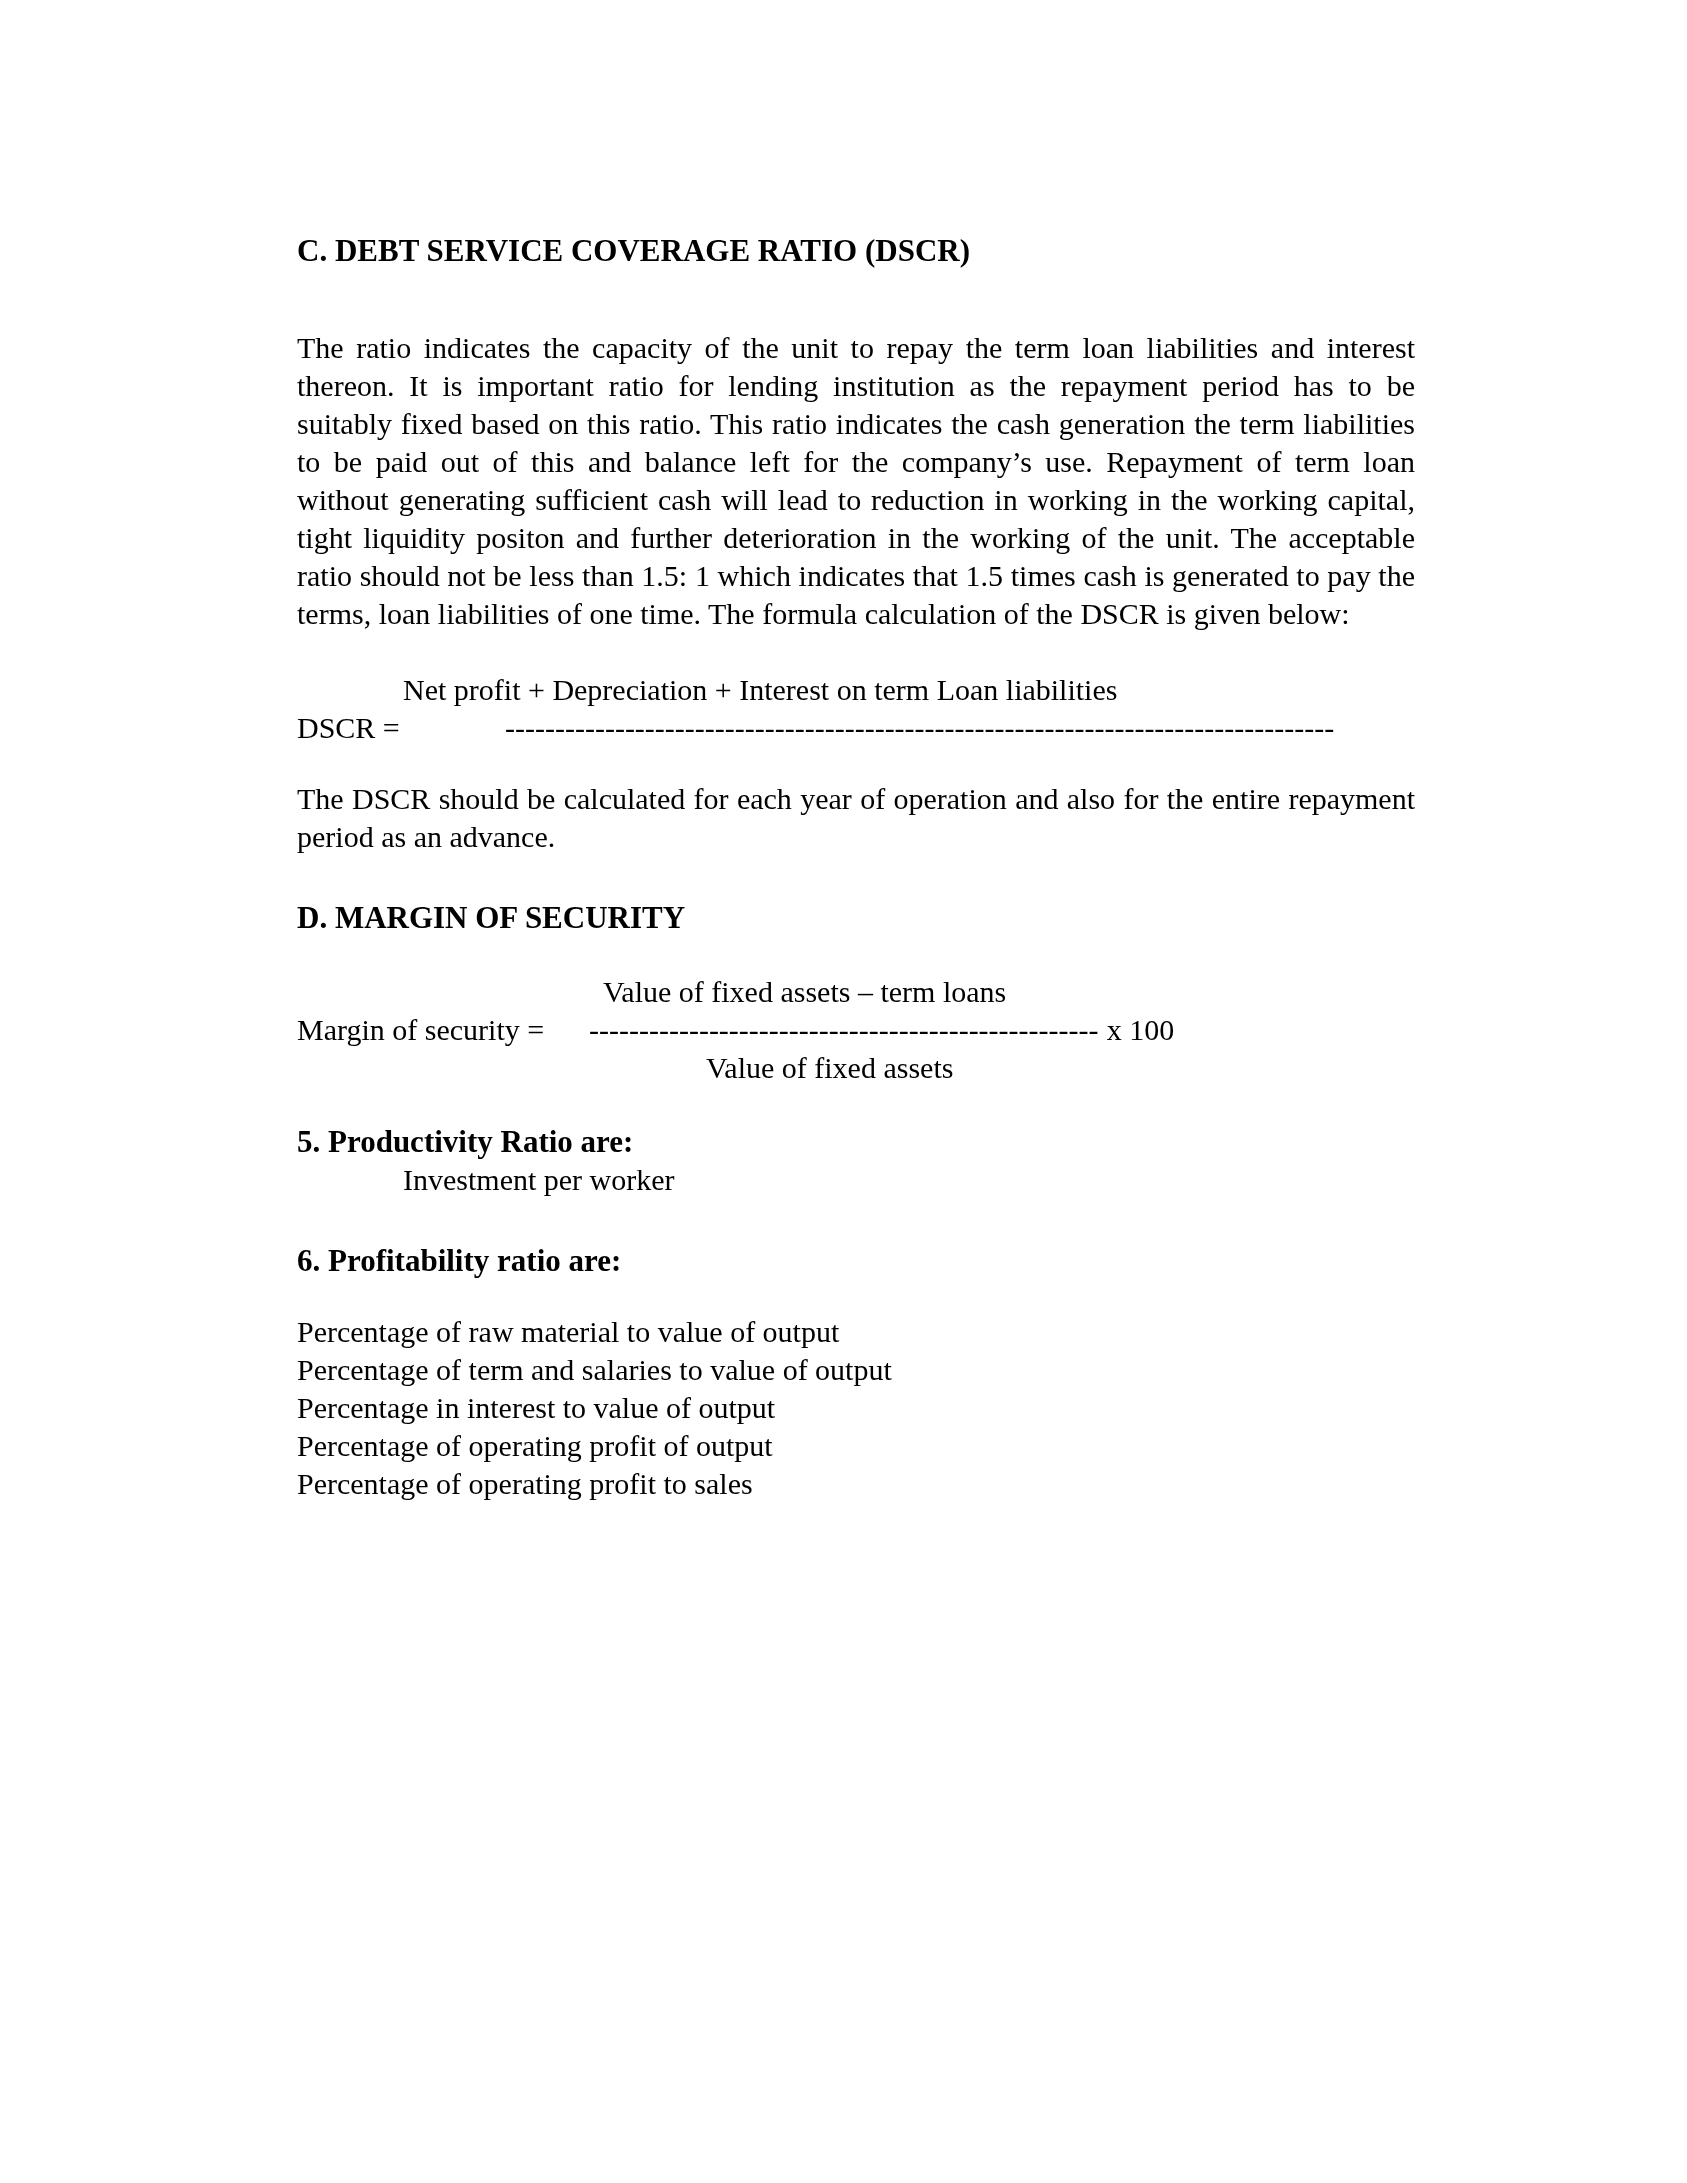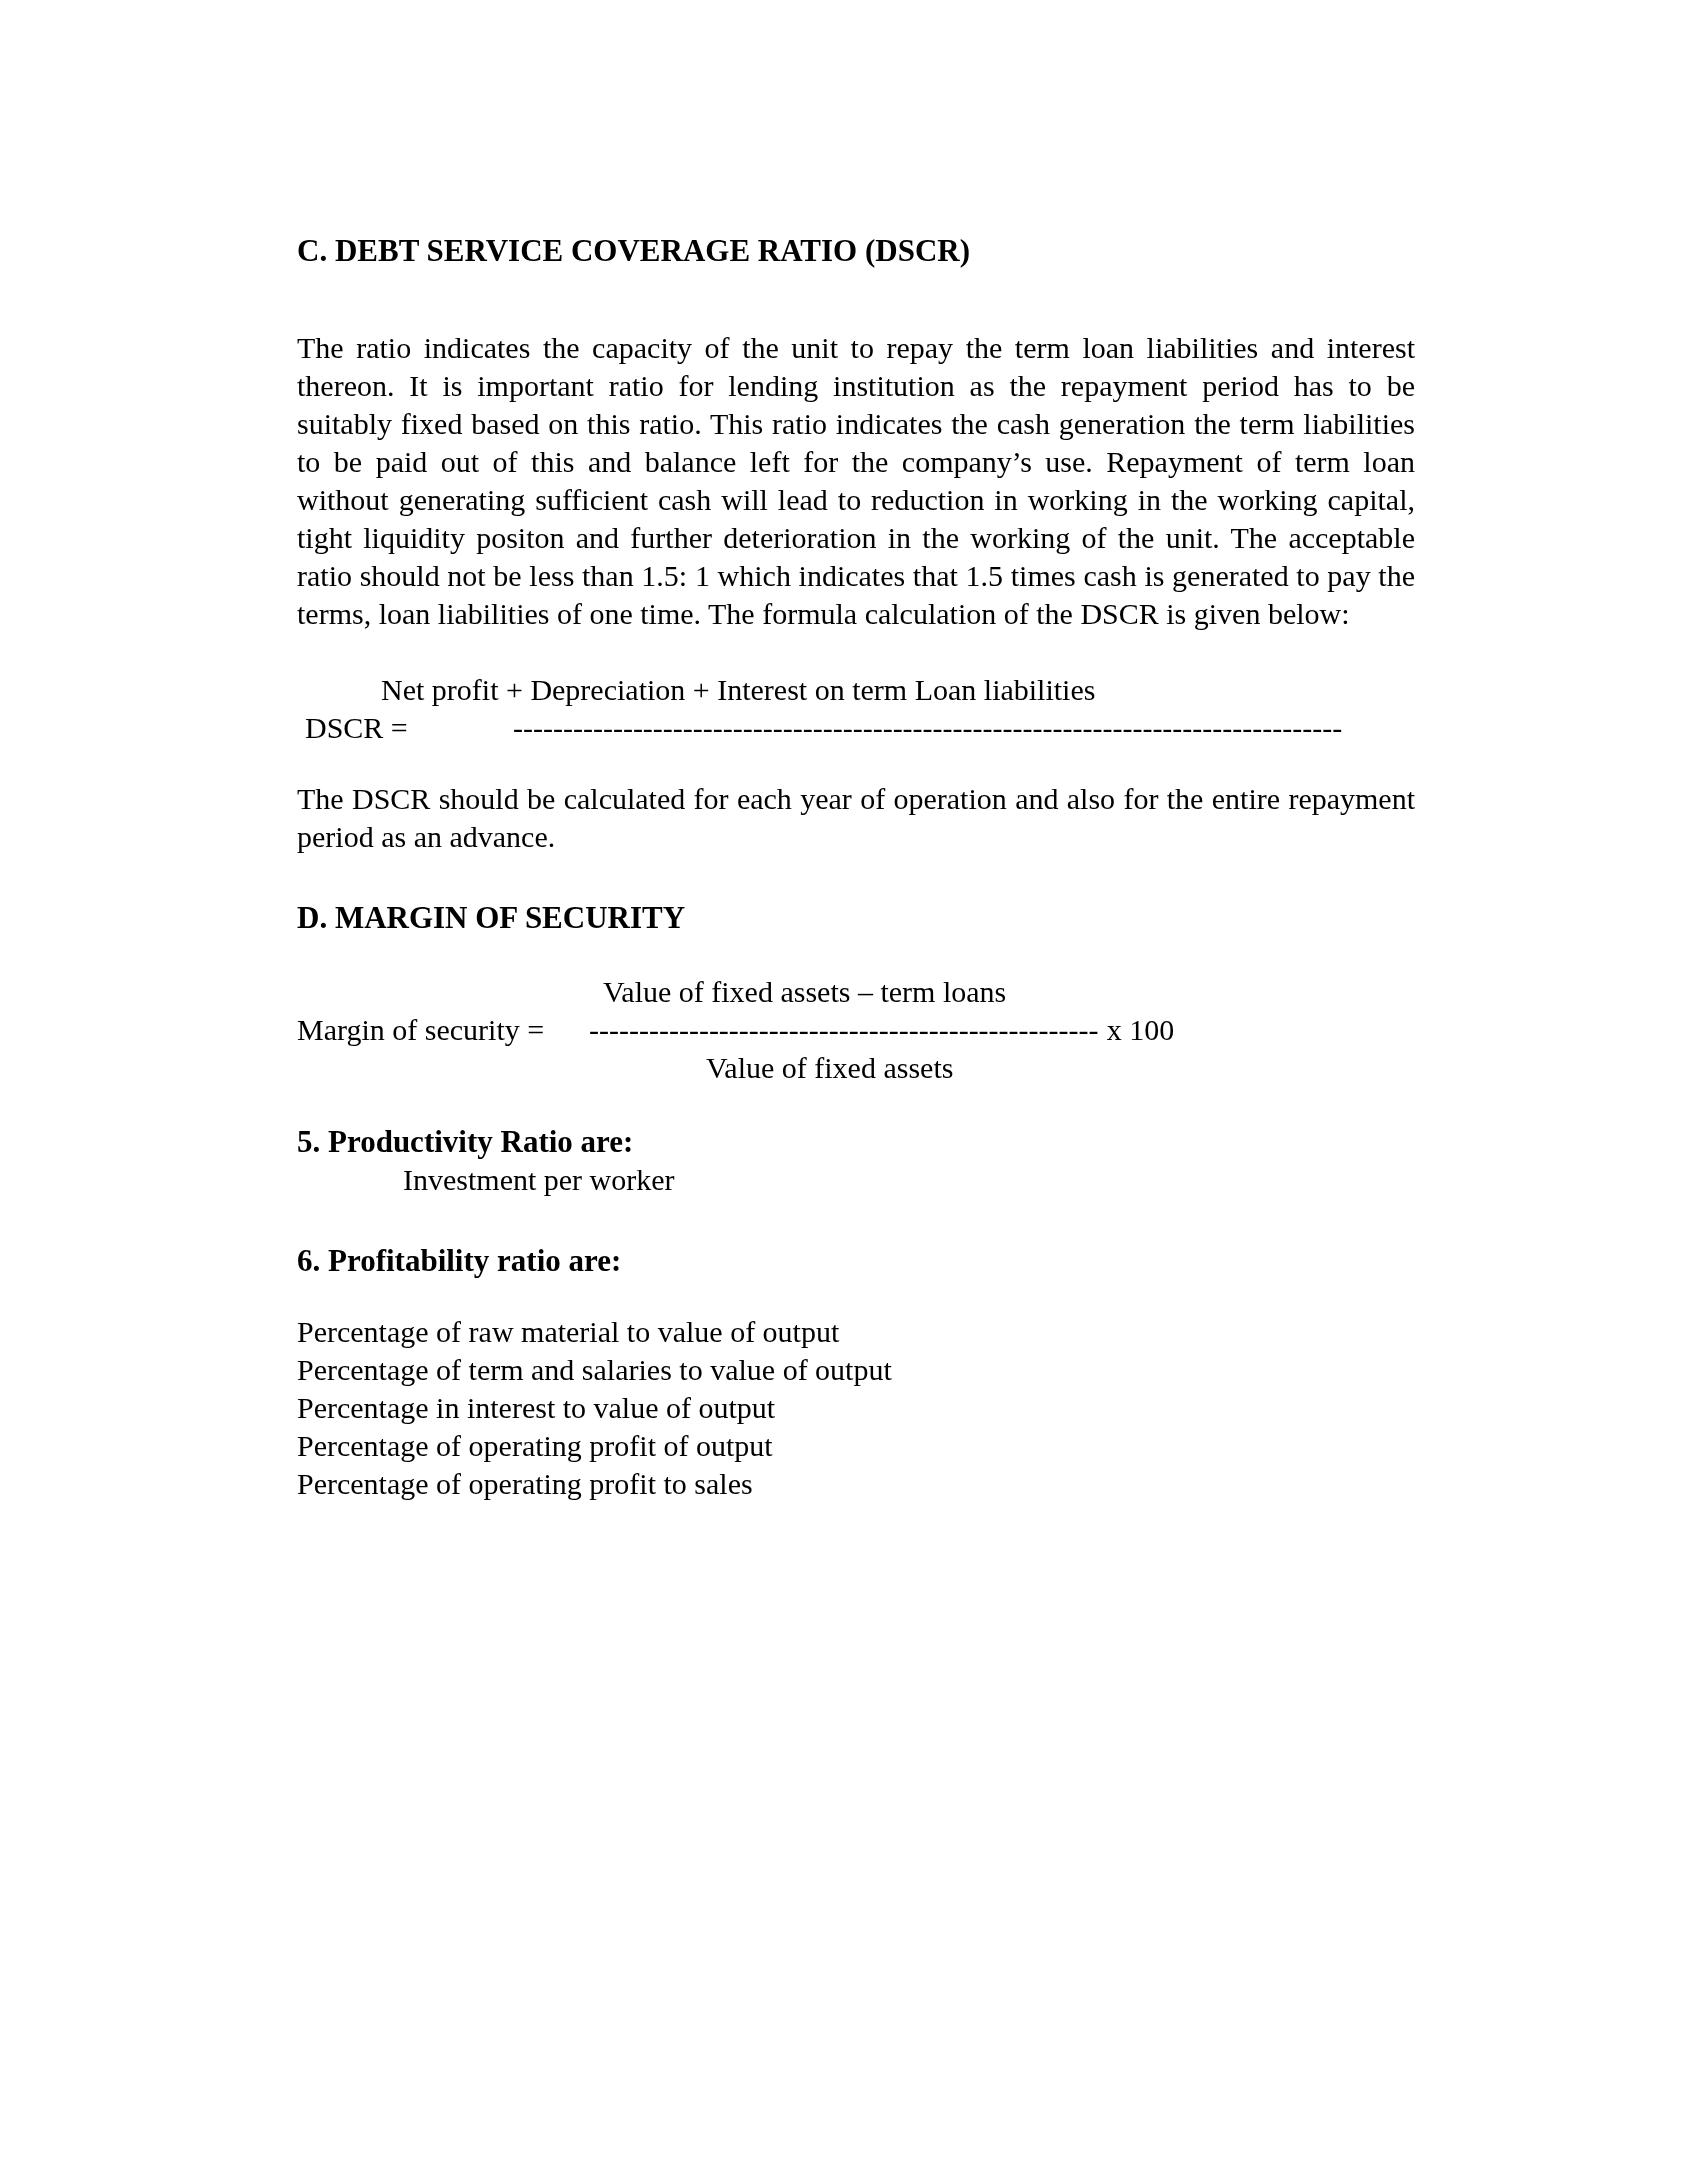--- a/index.html
+++ b/index.html
@@ -22,22 +22,22 @@
     margin: 0;
   }
   p { margin: 0; }
   .para { text-align: justify; }
   .mt-40 { margin-top: 33px; }
   .mt-44 { margin-top: 36px; }
   .mt-46 { margin-top: 38px; }
   .mt-52 { margin-top: 43px; }
   .mt-72 { margin-top: 59px; }
   .formula { white-space: nowrap; }
-  .f-num-1 { margin-left: 84px; }
-  .f-label-1 { display: inline-block; width: 208px; margin-left: 8px; }
+  .f-num-1 { margin-left: 106px; }
+  .f-label-1 { display: inline-block; width: 208px; }
   .f-den-1 { margin-left: 308px; }
   .f-num-2 { margin-left: 306px; }
   .f-label-2 { display: inline-block; width: 292px; }
   .f-den-2 { margin-left: 409px; }
   .f-mult { margin-left: 8.2px; }
   .divider { letter-spacing: 0; }
   .list-item { margin: 0; }
   .indent { margin-left: 106px; }
   .tight p { margin: 0; }
 </style>

